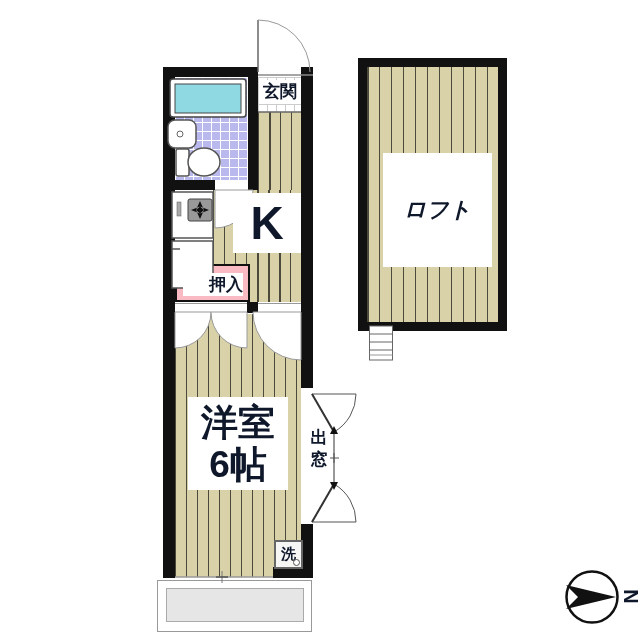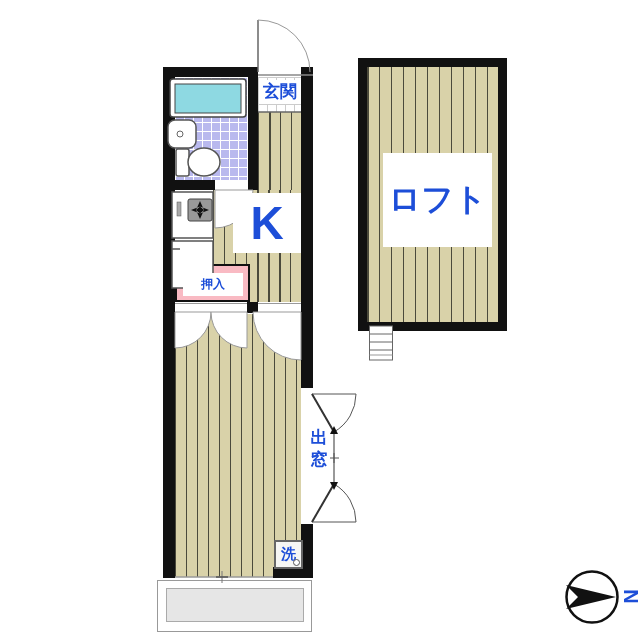--- a/index.html
+++ b/index.html
@@ -1,17 +1,17 @@
 <!DOCTYPE html>
 <html><head>
 <meta charset="utf-8">
 <style>
   html,body{margin:0;padding:0;background:#fff;}
   .canvas{position:relative;width:640px;height:640px;background:#ffffff;overflow:hidden;
-          font-family:"Liberation Sans","DejaVu Sans",sans-serif;color:#1d4ed8;}
+          font-family:"Liberation Sans","DejaVu Sans",sans-serif;color:#0f172a;}
   .abs{position:absolute;}
   .wall{position:absolute;background:#111;z-index:2;}
   .floor{position:absolute;z-index:1;}
   .wood{background-color:#d9d2a9;
         background-image:repeating-linear-gradient(90deg, rgba(50,50,40,0.85) 0px, rgba(50,50,40,0.85) 1.5px, transparent 1.5px, transparent 11px);}
   .wood12{background-color:#d9d2a9;
         background-image:repeating-linear-gradient(90deg, rgba(50,50,40,0.85) 0px, rgba(50,50,40,0.85) 1.5px, transparent 1.5px, transparent 12px);}
   .tile-bath{background-color:#b9b9ee;
         background-image:linear-gradient(#fff 1px, transparent 1px),linear-gradient(90deg,#fff 1px, transparent 1px);
         background-size:9px 9px;}
@@ -125,26 +125,30 @@
   </svg>
 
   <div class="labelbox jl" style="left:259px;top:80px;width:42px;height:24px;font-size:17px;">
     <span>玄関</span>
   </div>
 
   <div class="labelbox" style="left:233px;top:193px;width:68px;height:60px;">
     <span style="font-size:46px;font-weight:600;">K</span>
   </div>
 
-  <div class="labelbox jl" style="left:183px;top:273px;width:60px;height:23px;font-size:12px;">
+  <div class="labelbox jl" style="left:183px;top:273px;width:60px;height:23px;font-size:17px;align-items:flex-end;">
     <span>押入</span>
   </div>
 
+  <div class="labelbox jl" style="left:188px;top:397px;width:100px;height:93px;font-size:37px;">
+    <span>洋室</span>
+    <span>6帖</span>
+  </div>
 
-  <div class="labelbox jl" style="left:383px;top:153px;width:109px;height:94px;font-size:32px;">
+  <div class="labelbox jl" style="left:383px;top:153px;width:109px;height:114px;font-size:22px;font-style:italic;">
     <span>ロフト</span>
   </div>
 
   <div class="vlabel jl" style="left:308px;top:427px;width:22px;font-size:17px;line-height:1.3;">
     <span>出</span>
     <span>窓</span>
   </div>
 
   <div class="washer" style="left:274px;top:540px;width:29px;height:29px;">
     <span style="font-size:15px;font-weight:600;">洗</span>

